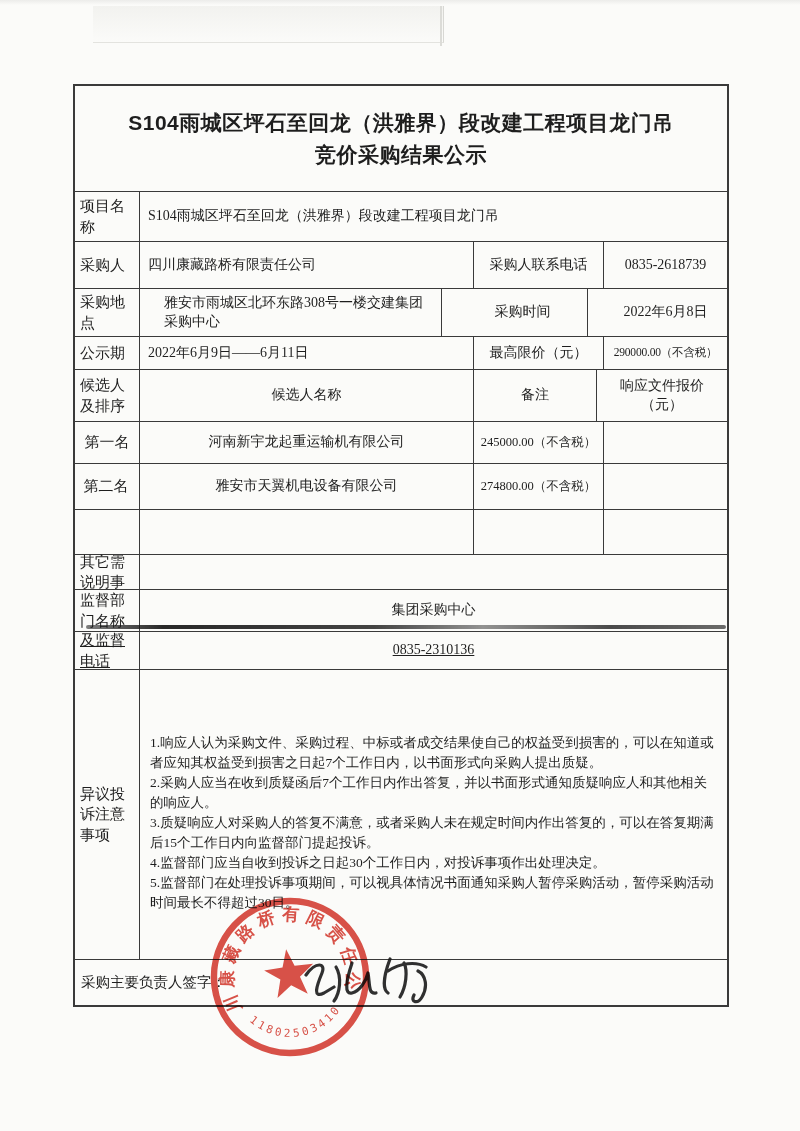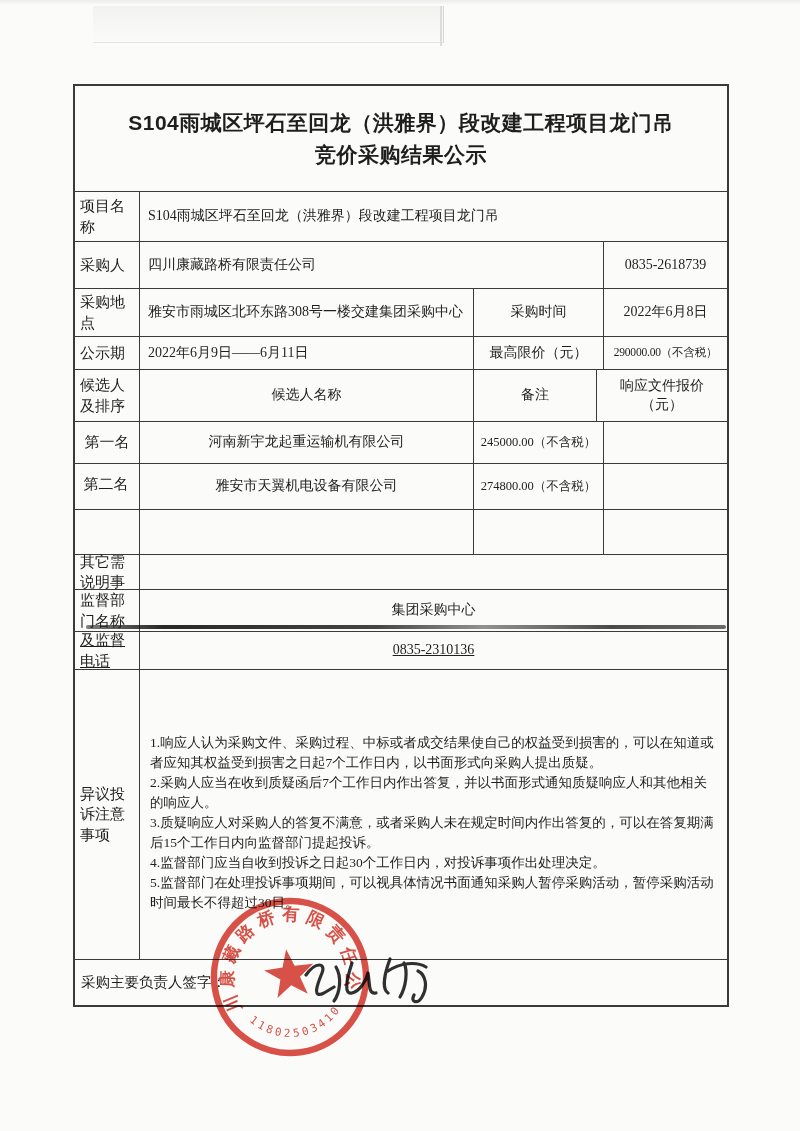--- a/index.html
+++ b/index.html
@@ -27,21 +27,21 @@
   .cell:last-child{border-right:none;}
   .c-label{width:65px;padding:2px 3px 2px 5px;font-size:15px;}
   .c-main{flex:1;min-width:0;}
   .c-3{width:130px;justify-content:center;text-align:center;}
   .c-4{width:123px;justify-content:center;text-align:center;}
   .pad-l{padding-left:8px;padding-right:6px;}
   .center{justify-content:center;text-align:center;}
   .h-title{height:106px;}
   .h-r1{height:50px;}
   .h-r2{height:47px;}
-  .h-r3{height:48px;}
+  .h-r3{height:48px;gap:16px;}
   .h-r4{height:33px;}
   .h-r5{height:52px;}
   .h-r6{height:42px;}
   .h-r7{height:46px;}
   .h-r8{height:45px;}
   .h-r9{height:35px;}
   .h-r10{height:42px;}
   .h-r11{height:38px;text-decoration:underline;}
   .h-r12{height:290px;}
   .h-r13{height:45px;border-bottom:none;}
@@ -77,20 +77,21 @@
     </div>
 
     <div class="row h-r1">
       <div class="cell c-label">项目名称</div>
       <div class="cell c-main pad-l">S104雨城区坪石至回龙（洪雅界）段改建工程项目龙门吊</div>
     </div>
 
     <div class="row h-r2">
       <div class="cell c-label">采购人</div>
       <div class="cell c-main pad-l">四川康藏路桥有限责任公司</div>
+      <div class="cell c-3">采购人联系电话</div>
       <div class="cell c-4 nowrap">0835-2618739</div>
     </div>
 
     <div class="row h-r3">
       <div class="cell c-label">采购地点</div>
       <div class="cell c-main pad-l">雅安市雨城区北环东路308号一楼交建集团采购中心</div>
       <div class="cell c-3">采购时间</div>
       <div class="cell c-4 nowrap">2022年6月8日</div>
     </div>
 
@@ -111,21 +112,21 @@
     </div>
 
     <div class="row h-r6">
       <div class="cell c-label center" style="padding-left:3px;">第一名</div>
       <div class="cell c-main center">河南新宇龙起重运输机有限公司</div>
       <div class="cell c-3 price nowrap">245000.00（不含税）</div>
       <div class="cell c-4"></div>
     </div>
 
     <div class="row h-r7">
-      <div class="cell c-label center" style="padding-left:1px;font-family:Liberation Mono, monospace;">第二名</div>
+      <div class="cell c-label center" style="padding-left:1px;">第二名</div>
       <div class="cell c-main center">雅安市天翼机电设备有限公司</div>
       <div class="cell c-3 price nowrap">274800.00（不含税）</div>
       <div class="cell c-4"></div>
     </div>
 
     <div class="row h-r8">
       <div class="cell c-label"></div>
       <div class="cell c-main"></div>
       <div class="cell c-3"></div>
       <div class="cell c-4"></div>

